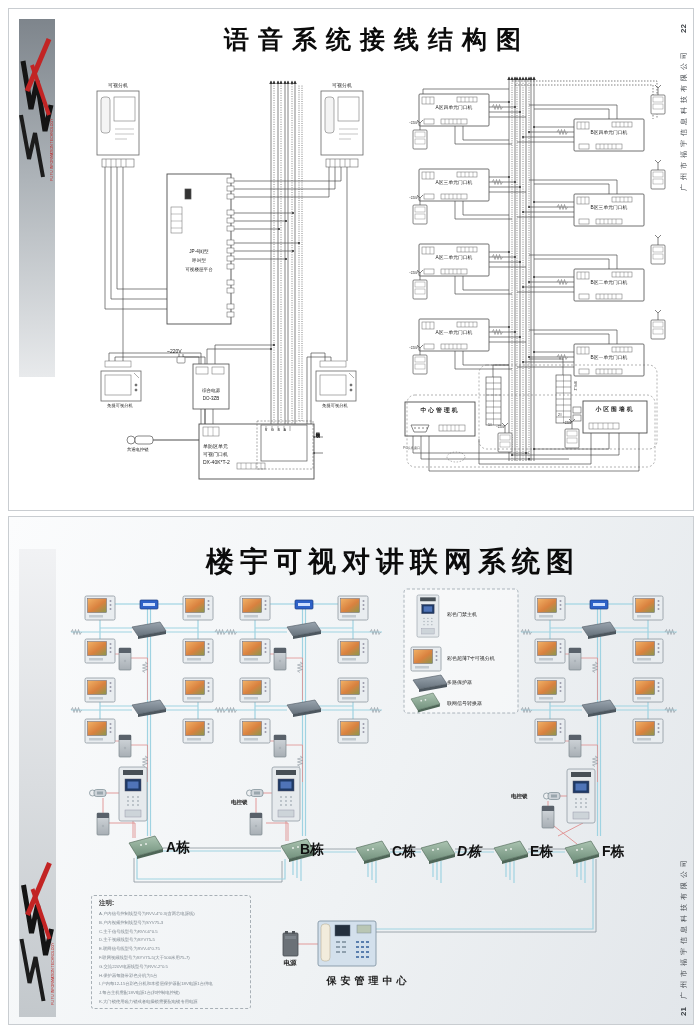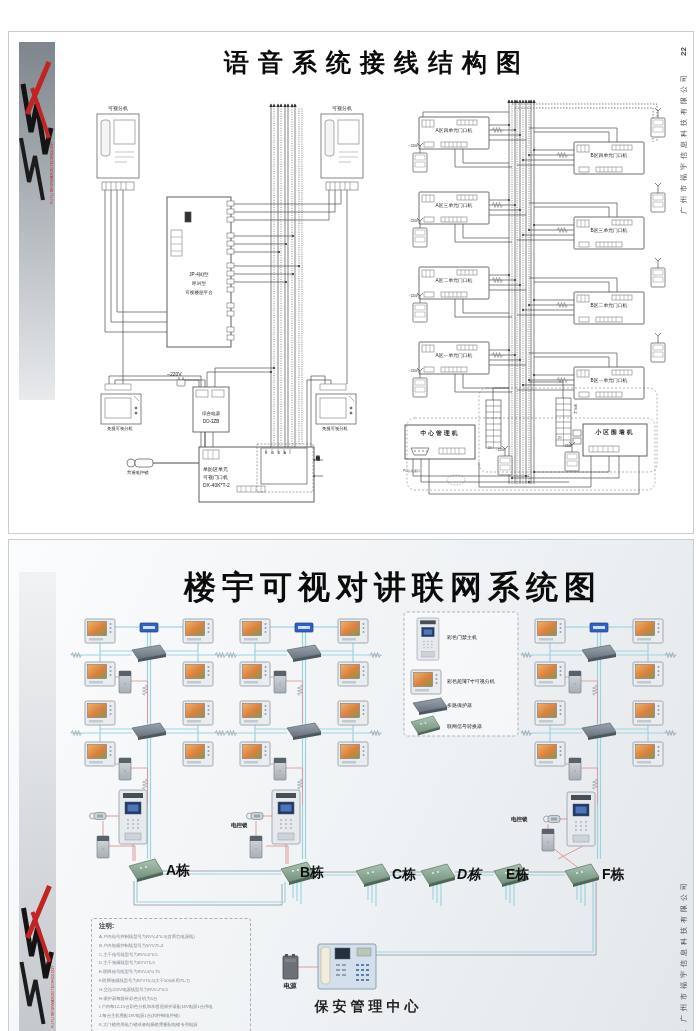--- a/index.html
+++ b/index.html
@@ -1,18 +1,18 @@
 <!DOCTYPE html>
 <html><head>
 <meta charset="utf-8">
 <style>
   html,body{margin:0;padding:0;}
   body{width:700px;height:1031px;position:relative;background:#ffffff;
        font-family:"Liberation Sans","DejaVu Sans",sans-serif;color:#222;}
-  .page{position:absolute;left:8px;width:684px;background:#fff;border:1px solid #c9cdd1;overflow:hidden;margin-top:23px;}
+  .page{position:absolute;left:8px;width:684px;background:#fff;border:1px solid #c9cdd1;overflow:hidden;}
   #p1{top:8px;height:501px;}
   #p2{top:516px;height:507px;background:linear-gradient(115deg,#fbfcfd 0%,#eff2f4 55%,#e2e6ea 100%);}
   .lay{position:absolute;left:0;top:0;}
   .title{position:absolute;font-weight:bold;color:#0b0b0b;text-align:center;white-space:nowrap;}
   .vtext{position:absolute;transform-origin:0 0;transform:rotate(-90deg);white-space:nowrap;color:#3d4247;}
   .logobar{position:absolute;}
   .lb{position:absolute;line-height:1.25;color:#222;}
   .c{text-align:center;}
   .b{font-weight:bold;}
   .grey{color:#7d868e;}
@@ -478,21 +478,21 @@
   <div class="logobar" style="left:10px;top:32px;width:37px;height:468px;background:linear-gradient(#f1f2f4,#c3c8cc);">
     <svg class="lay" width="37" height="170" viewBox="0 0 36 170" style="top:auto;bottom:4px;">
       <polyline points="4,42 12,90 18,62 26,112 32,86" fill="none" stroke="#141414" stroke-width="5"></polyline>
       <polyline points="2,96 10,140 16,114 24,158" fill="none" stroke="#1c1c1c" stroke-width="4"></polyline>
       <line x1="30" y1="20" x2="8" y2="72" stroke="#c22424" stroke-width="5"></line>
       <line x1="13" y1="46" x2="30" y2="96" stroke="#c22424" stroke-width="4"></line>
       <text x="34" y="162" transform="rotate(-90 34 162)" font-size="3.6" fill="#c22424">FU YU INFORMATION TECHNOLOGY</text>
     </svg>
   </div>
 
-  <div class="title" style="left:164px;top:26px;width:440px;font-size:32px;letter-spacing:6px;">楼宇可视对讲联网系统图</div>
+  <div class="title" style="left:164px;top:26px;width:440px;font-size:28px;letter-spacing:6px;">楼宇可视对讲联网系统图</div>
 
   <div class="vtext" style="left:670px;top:482px;font-size:7px;letter-spacing:4px;">广州市福宇信息科技有限公司</div>
   <div class="vtext" style="left:670px;top:499px;font-size:8px;font-weight:bold;">21</div>
 
   <svg class="lay" width="684" height="507" viewBox="0 0 684 507">
     <defs>
       <linearGradient id="scr" x1="0" y1="0" x2="1" y2="1">
         <stop offset="0" stop-color="#f2b266"></stop>
           <stop offset="0.55" stop-color="#d9813f"></stop>
           <stop offset="1" stop-color="#88984f"></stop>
@@ -737,28 +737,28 @@
 
   <div class="lb" style="left:438px;top:94px;font-size:5px;">彩色门禁主机</div>
   <div class="lb" style="left:438px;top:138px;font-size:5px;">彩色超薄7寸可视分机</div>
   <div class="lb" style="left:438px;top:162px;font-size:5px;">多路保护器</div>
   <div class="lb" style="left:438px;top:183px;font-size:5px;">联网信号转换器</div>
 
   <div class="bigname" style="left:157px;top:322px;">A栋</div>
   <div class="bigname" style="left:291px;top:324px;">B栋</div>
   <div class="bigname" style="left:383px;top:326px;">C栋</div>
   <div class="bigname" style="left:448px;top:326px;font-style:italic;">D栋</div>
-  <div class="bigname" style="left:497px;top:326px;">E栋</div>
+  <div class="bigname" style="left:521px;top:326px;">E栋</div>
   <div class="bigname" style="left:593px;top:326px;">F栋</div>
 
   <div class="lb b" style="left:222px;top:282px;font-size:5.5px;">电控锁</div>
   <div class="lb b" style="left:502px;top:276px;font-size:5.5px;">电控锁</div>
   <div class="lb b c" style="left:266px;top:442px;width:30px;font-size:6.5px;">电源</div>
 
-  <div class="lb b c" style="left:292px;top:458px;width:135px;font-size:14px;letter-spacing:4px;">保安管理中心</div>
+  <div class="lb b c" style="left:292px;top:458px;width:135px;font-size:10px;letter-spacing:4px;">保安管理中心</div>
 
   <div class="notesbox" style="left:82px;top:378px;width:158px;height:112px;"></div>
   <div class="lb b" style="left:90px;top:382px;font-size:6.5px;color:#333;">注明:</div>
   <div class="lb grey" style="left:90px;top:394px;font-size:4.3px;white-space:nowrap;">A.户内信号控制线型号为RVV-4*0.3(含两芯电源线)</div>
   <div class="lb grey" style="left:90px;top:402.8px;font-size:4.3px;white-space:nowrap;">B.户内视频控制线型号为SYV75-3</div>
   <div class="lb grey" style="left:90px;top:411.6px;font-size:4.3px;white-space:nowrap;">C.主干信号线型号为RVV-6*0.5</div>
   <div class="lb grey" style="left:90px;top:420.4px;font-size:4.3px;white-space:nowrap;">D.主干视频线型号为SYV75-5</div>
   <div class="lb grey" style="left:90px;top:429.2px;font-size:4.3px;white-space:nowrap;">E.联网信号线型号为RVV-6*0.75</div>
   <div class="lb grey" style="left:90px;top:438px;font-size:4.3px;white-space:nowrap;">F.联网视频线型号为SYV75-5(大于500米用75-7)</div>
   <div class="lb grey" style="left:90px;top:446.8px;font-size:4.3px;white-space:nowrap;">G.交流220V电源线型号为RVV-2*0.5</div>

